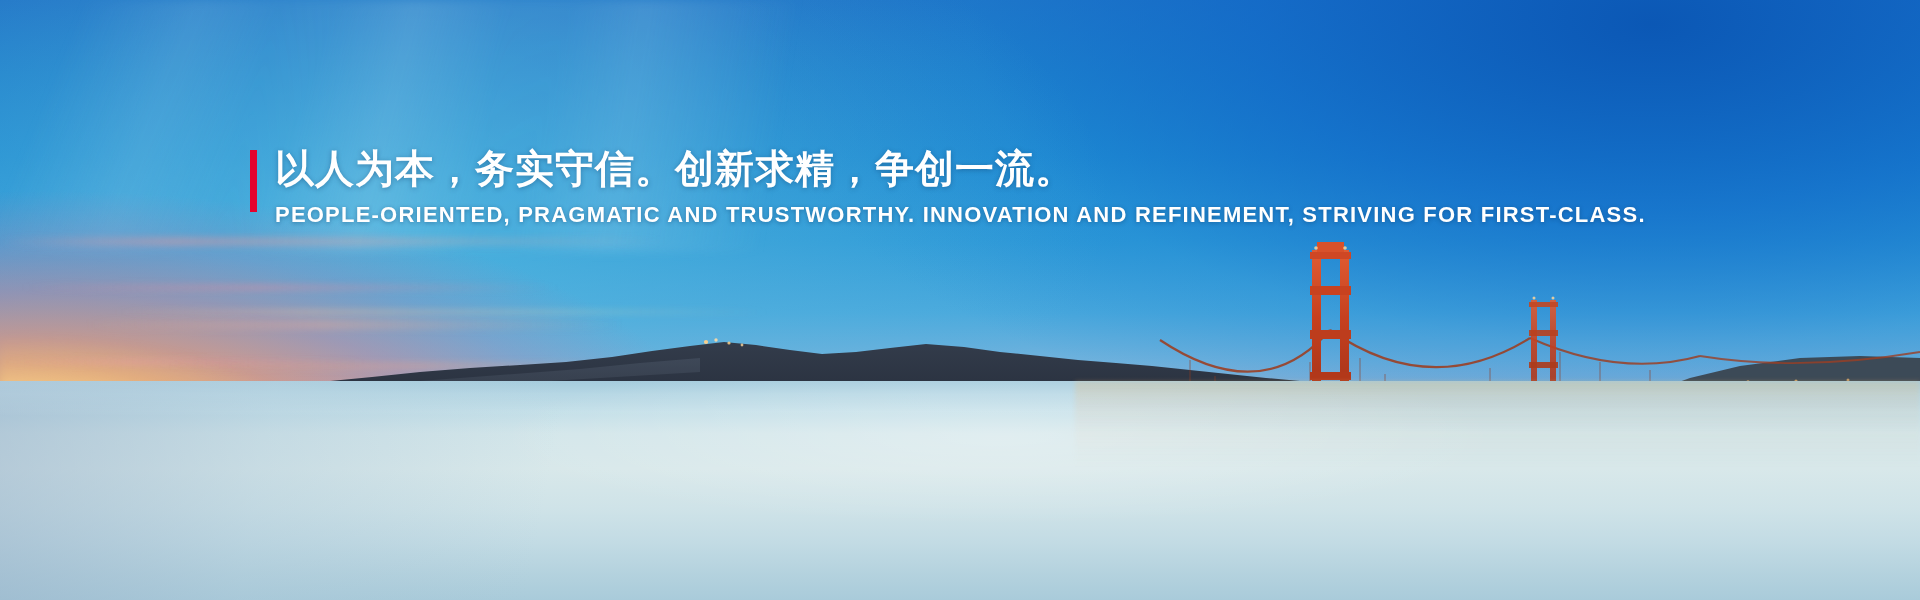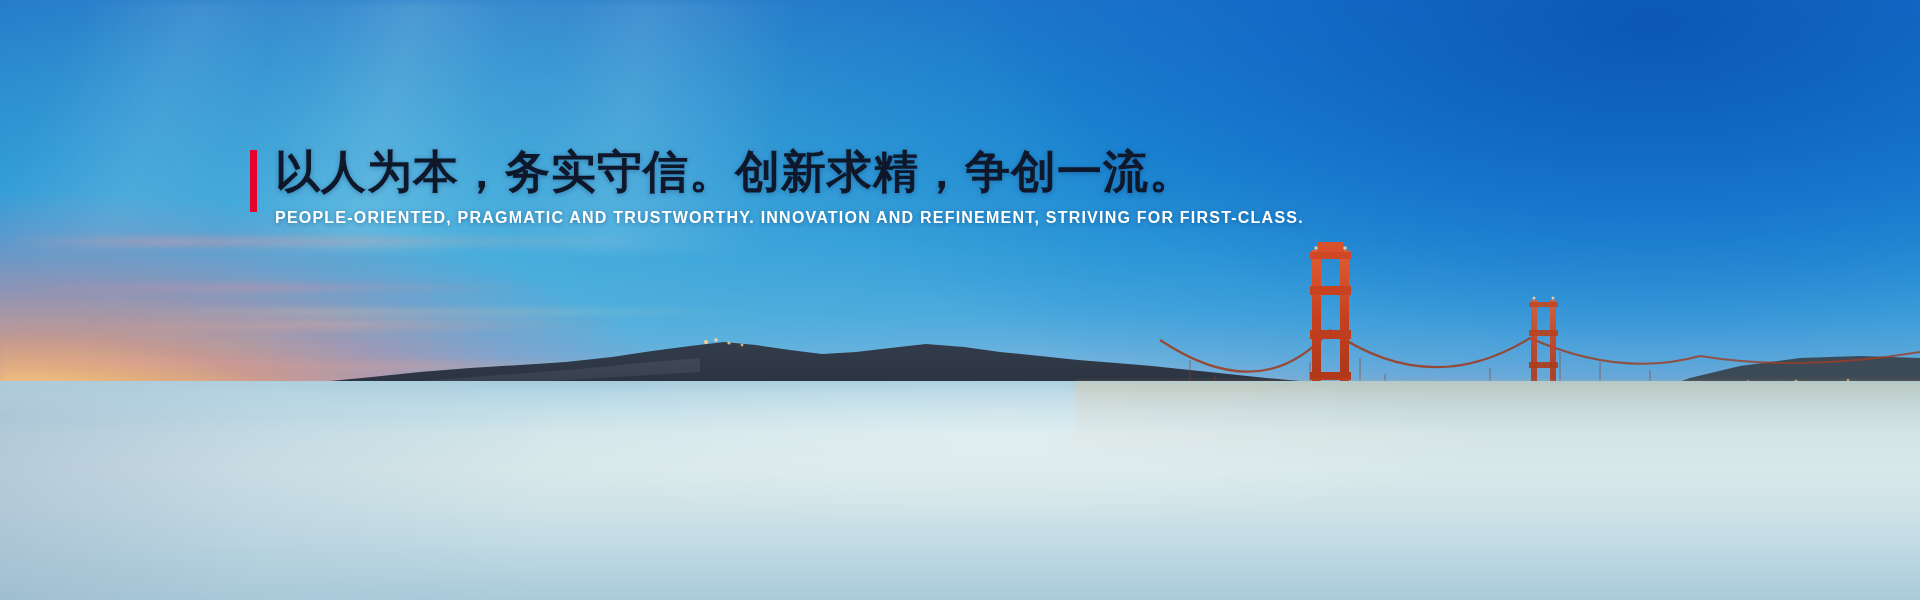--- a/index.html
+++ b/index.html
@@ -157,33 +157,33 @@
     width:7px;
     height:62px;
     background:#e4032e;
     margin-right:18px;
     flex:0 0 auto;
     margin-top:4px;
   }
   .copy{display:block;}
   .headline{
     margin:0;
-    color:#0f172a;
-    font-size:45px;
+    color:#ffffff;
+    font-size:39px;
     line-height:1.16;
     font-weight:bold;
     letter-spacing:1px;
     white-space:nowrap;
     text-shadow:0 1px 5px rgba(10,50,95,.38);
     font-family:"DejaVu Sans","Liberation Sans",sans-serif;
   }
   .subhead{
     margin:11px 0 0 0;
     color:#ffffff;
-    font-size:16px;
+    font-size:22px;
     font-weight:bold;
     letter-spacing:1.22px;
     white-space:nowrap;
     text-shadow:0 1px 4px rgba(10,50,95,.42);
     font-family:"Liberation Sans",sans-serif;
   }
 </style>
 </head>
 <body>
 

